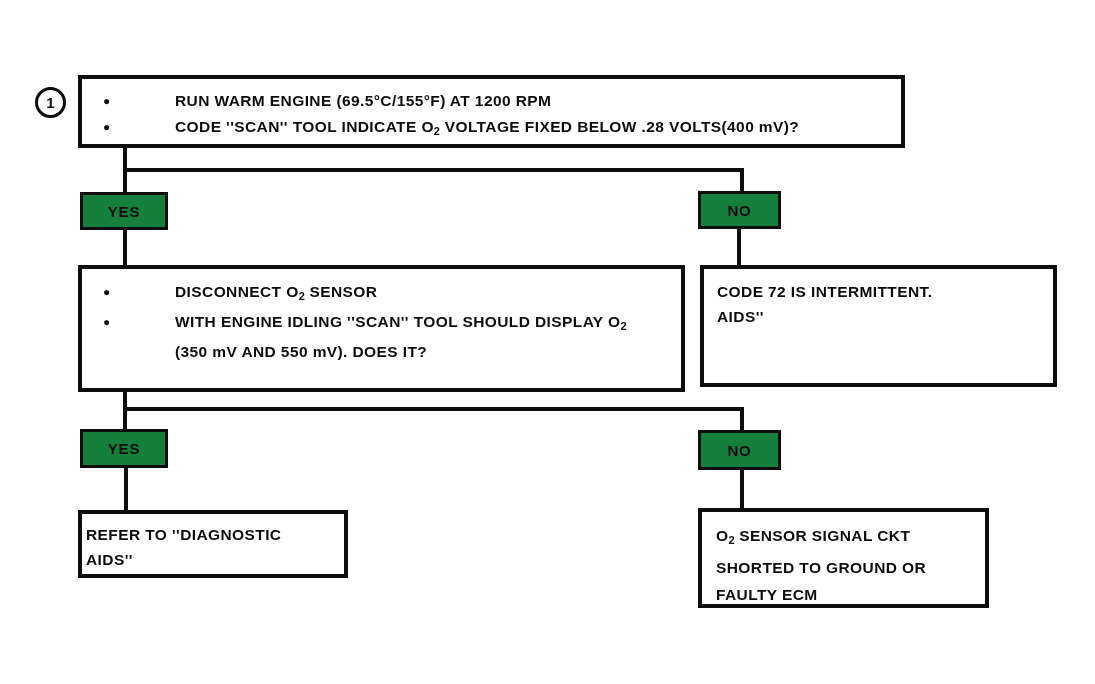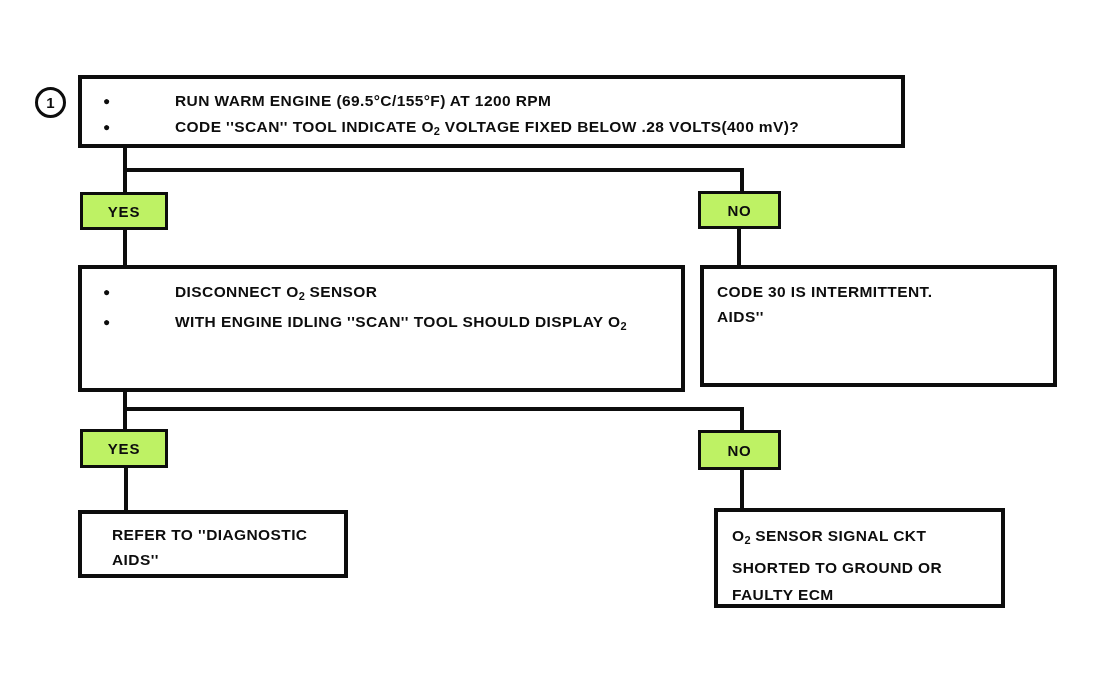--- a/index.html
+++ b/index.html
@@ -17,21 +17,21 @@
   .box {
     position: absolute;
     border: 4px solid #0d0d0d;
     background: #ffffff;
     font-size: 15.5px;
     letter-spacing: 0.4px;
   }
   .small-box {
     position: absolute;
     border: 3px solid #0d0d0d;
-    background: #bef264;
+    background: #15803d;
     display: flex;
     align-items: center;
     justify-content: center;
     font-size: 15px;
     letter-spacing: 0.8px;
   }
   .line { position: absolute; background: #0d0d0d; }
   .circle {
     position: absolute;
     left: 35px; top: 87px;
@@ -53,23 +53,23 @@
     flex: none;
   }
   .bullet-text { flex: 1; line-height: 26px; margin-left: 44px; }
   .text-line { line-height: 26px; }
   .sub { font-size: 11px; vertical-align: -3px; letter-spacing: 0; }
 
   #start-box { left: 78px; top: 75px; width: 827px; height: 73px; padding-top: 9px; }
   #check-box { left: 78px; top: 265px; width: 607px; height: 127px; padding-top: 10px; }
   #intermittent-box { left: 700px; top: 265px; width: 357px; height: 122px; padding: 10px 10px 0 13px; }
   #intermittent-box .text-line { line-height: 25px; }
-  #aids-box { left: 78px; top: 510px; width: 270px; height: 68px; padding: 8px 10px 0 30px; }
+  #aids-box { left: 78px; top: 510px; width: 270px; height: 68px; padding: 8px 10px 0 4px; }
   #aids-box .text-line { line-height: 25px; }
-  #fault-box { left: 698px; top: 508px; width: 291px; height: 100px; padding: 10px 10px 0 14px; margin-left: 16px; }
+  #fault-box { left: 698px; top: 508px; width: 291px; height: 100px; padding: 10px 10px 0 14px; }
   #fault-box .text-line { line-height: 27px; }
 
   #yes1 { left: 80px;  top: 192px; width: 88px; height: 38px; }
   #no1  { left: 698px; top: 191px; width: 83px; height: 38px; }
   #yes2 { left: 80px;  top: 429px; width: 88px; height: 39px; }
   #no2  { left: 698px; top: 430px; width: 83px; height: 40px; }
 </style>
 </head>
 <body>
 
@@ -106,26 +106,27 @@
 
   <div class="box" id="check-box">
     <div class="bullet-row">
       <span class="bullet">●</span>
       <span class="bullet-text"><span>DISCONNECT O</span><span class="sub">2</span><span> SENSOR</span></span>
     </div>
     <div class="bullet-row">
       <span class="bullet">●</span>
       <span class="bullet-text">
         <div class="text-line"><span>WITH ENGINE IDLING ''SCAN'' TOOL SHOULD DISPLAY O</span><span class="sub">2</span></div>
+        <div class="text-line">(350 mV AND 550 mV). DOES IT?</div>
       </span>
     </div>
   </div>
 
   <div class="box" id="intermittent-box">
-    <div class="text-line">CODE 30 IS INTERMITTENT.</div>
+    <div class="text-line">CODE 72 IS INTERMITTENT.</div>
     <div class="text-line">AIDS''</div>
   </div>
 
   <div class="line" style="left:123px; top:392px; width:4px; height:38px;"></div>
   <div class="line" style="left:123px; top:407px; width:621px; height:4px;"></div>
   <div class="line" style="left:740px; top:407px; width:4px; height:23px;"></div>
 
   <div class="small-box" id="yes2">
     <span>YES</span>
   </div>

